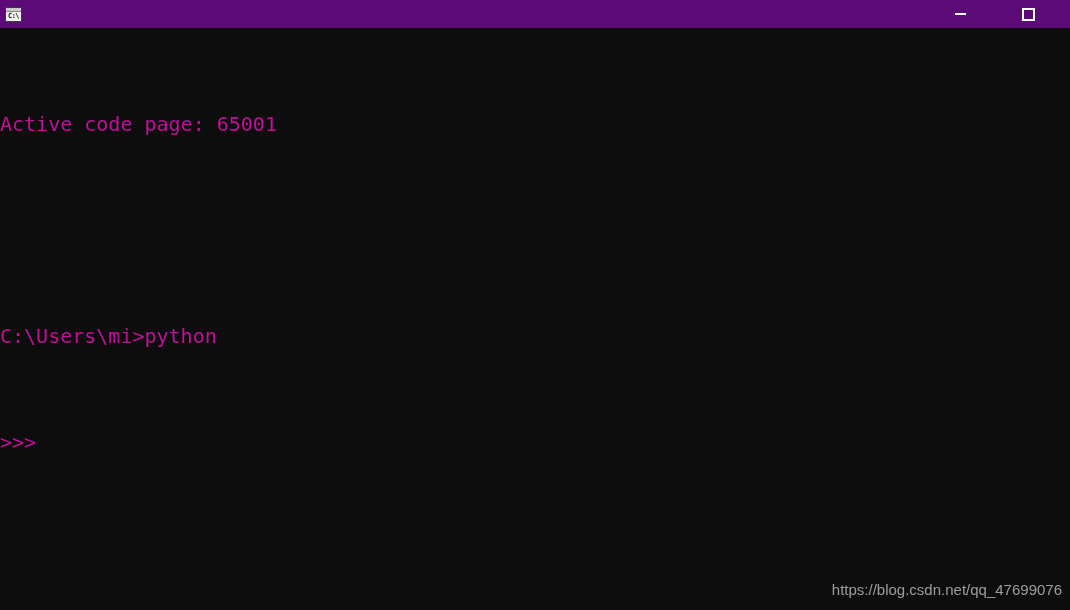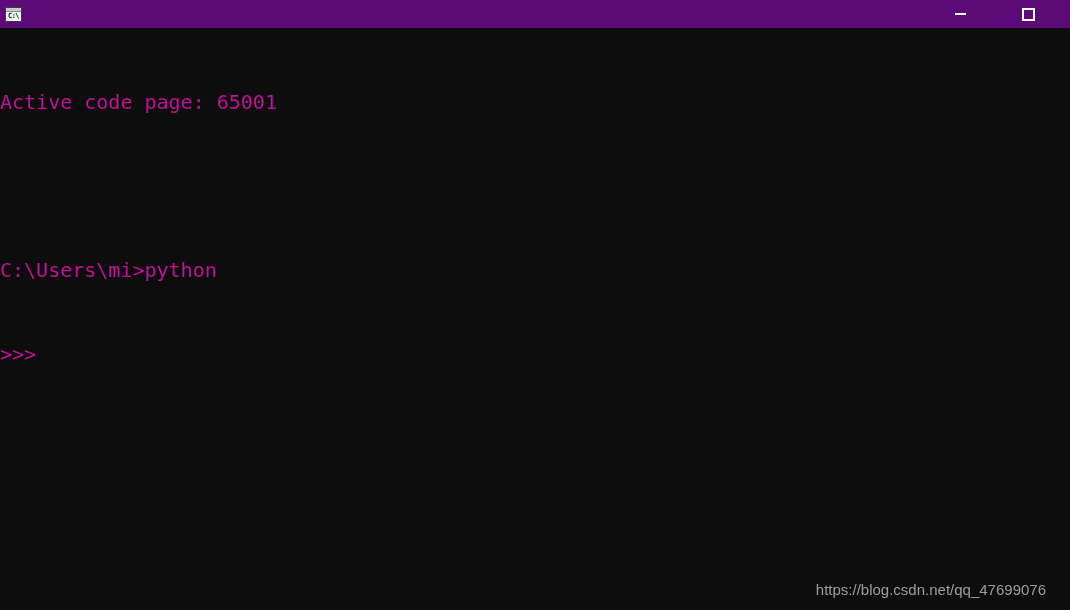--- a/index.html
+++ b/index.html
@@ -121,25 +121,26 @@
     letter-spacing: 0px;
     white-space: pre;
     position: absolute;
     top: 4px;
     left: 0;
   }
   .console-line {
     display: block;
     height: 28px;
     white-space: pre;
+    margin-top: 22px;
   }
 
   .watermark {
     position: absolute;
-    right: 24px;
+    right: 8px;
     bottom: 10px;
     color: #b5b5b5;
     font-family: "Liberation Sans", sans-serif;
     font-size: 15px;
     line-height: 20px;
     white-space: nowrap;
     opacity: 0.85;
   }
 </style>
 </head>

